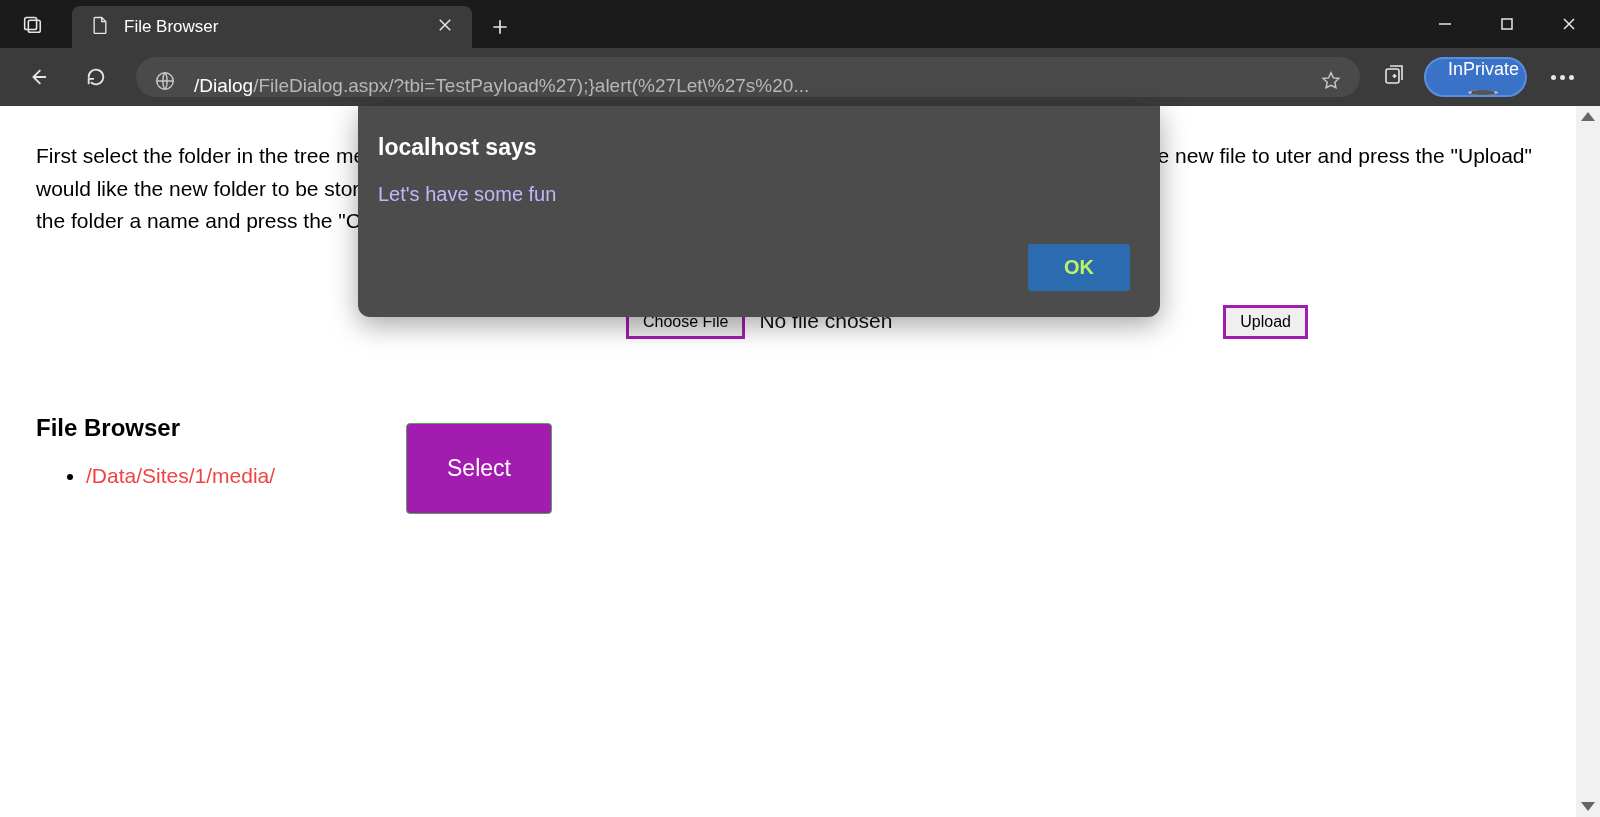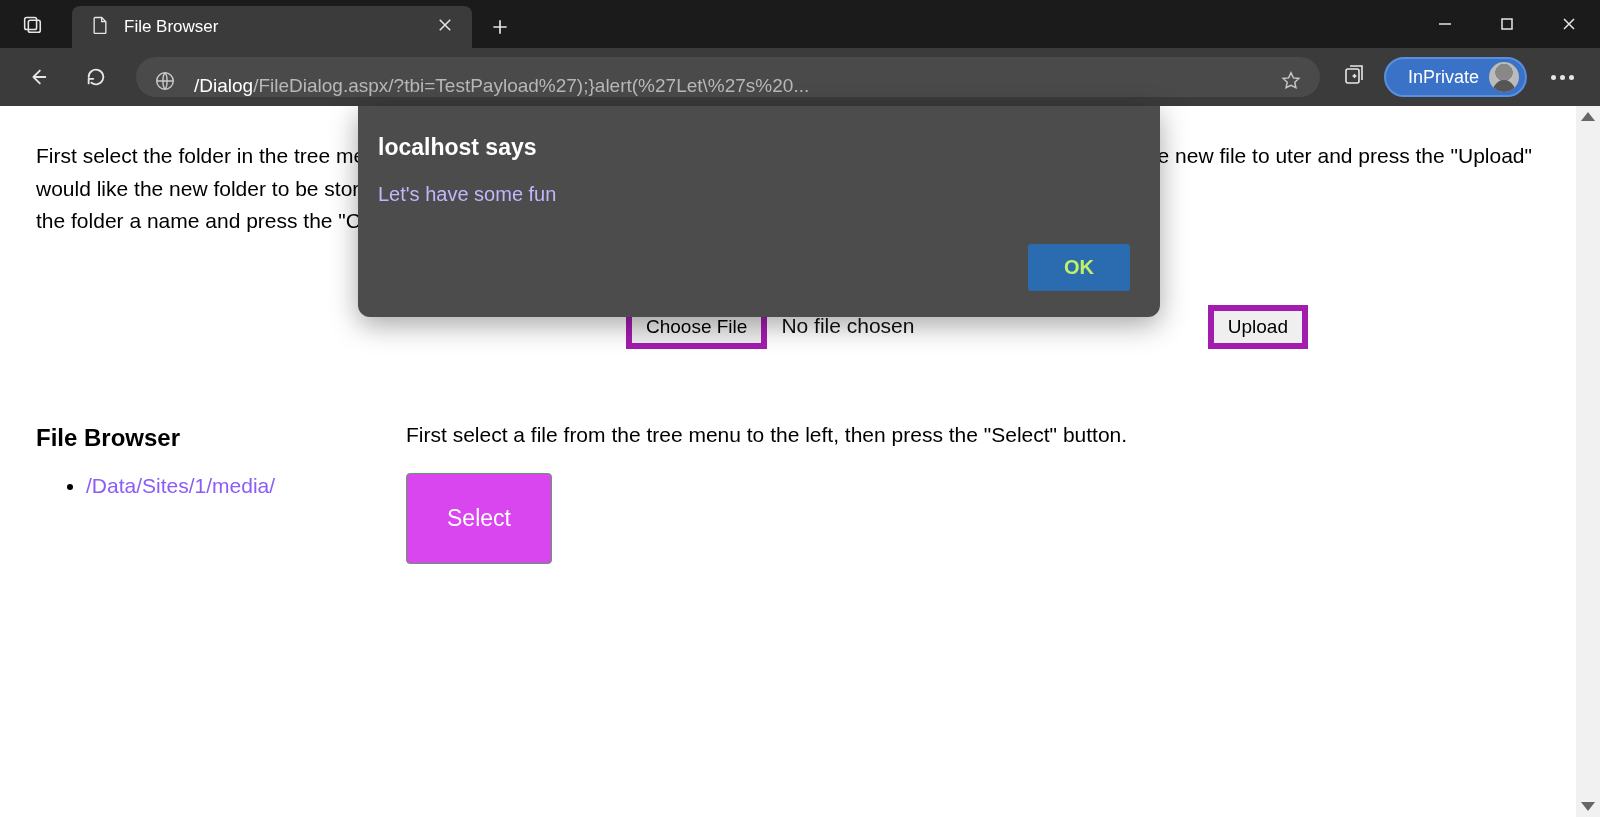--- a/index.html
+++ b/index.html
@@ -107,20 +107,21 @@
     .inprivate-pill {
       display:flex; align-items:center; gap:10px;
       background:#3a72c8;
       border: 2px solid #5a8fe0;
       height: 40px;
       padding: 0 6px 0 22px;
       border-radius: 20px;
       color:#fff;
       font-size:18px;
       font-weight:500;
+      flex-direction:column;
     }
     .avatar {
       width: 30px; height:30px; border-radius:50%;
       background: radial-gradient(circle at 50% 35%, #888 0 35%, #bbb 36% 100%);
       position:relative;
       overflow:hidden;
     }
     .avatar::after{
       content:""; position:absolute; bottom:-6px; left:2px; right:2px; height:18px;
       background:#555; border-radius:50% 50% 0 0 / 100% 100% 0 0;
@@ -160,36 +161,36 @@
 
     .dim-controls { display:flex; align-items:center; gap: 24px; margin-top: 46px;}
     .dim-controls label { font-weight:700; font-size:21px; margin-right:8px;}
     .dim-controls input[type=text]{
       width: 96px; height:40px; font-size:20px; padding:2px 8px;
       border:1px solid #767676; font-family:inherit;
     }
 
     .file-row{ display:flex; align-items:center; gap:14px; margin-top:46px;}
     .file-row button, .upload-btn{
-      font-size:19px; padding:5px 14px; background:#efefef;
-      border:6px solid #a21caf; cursor:pointer; font-family:inherit;
+      font-size:16px; padding:5px 14px; background:#efefef;
+      border:3px solid #a21caf; cursor:pointer; font-family:inherit;
     }
     .upload-btn{ margin-left:auto; margin-right:232px; }
     .file-status{ font-size:21px; color:#111;}
 
     .row2 { display:flex; margin-top: 70px;}
     .fb-col { width:370px; }
     .fb-col h2, .pv-col h2 { font-size:24px; font-weight:700; margin-bottom:14px;}
     .fb-col ul { list-style: disc; padding-left: 50px; margin-top:6px;}
-    .fb-col a { color:#8b5cf6; text-decoration:none; font-size:21px;}
+    .fb-col a { color:#ef4444; text-decoration:none; font-size:21px;}
 
     .pv-col { flex:1; }
     .select-btn {
-      margin-top: 22px;
-      background:#d946ef;
+      margin-top: 14px;
+      background:#a21caf;
       color:#fff;
       border:1px solid #5aa35a;
       font-size:23px;
       padding: 31px 40px;
       border-radius:4px;
       cursor:pointer;
       font-family:inherit;
     }
 
     
@@ -348,21 +349,20 @@
     <div class="row2">
       <div class="fb-col">
         <h2>File Browser</h2>
         <ul>
           <li>
             <a href="#">/Data/Sites/1/media/</a>
           </li>
         </ul>
       </div>
       <div class="pv-col">
-        <p>First select a file from the tree menu to the left, then press the "Select" button.</p>
         <button class="select-btn">Select</button>
       </div>
     </div>
   </div>
 </div>
 
 <div class="scrollbar-track">
   <div class="scrollbar-arrow up"></div>
   <div class="scrollbar-arrow down"></div>
 </div>

